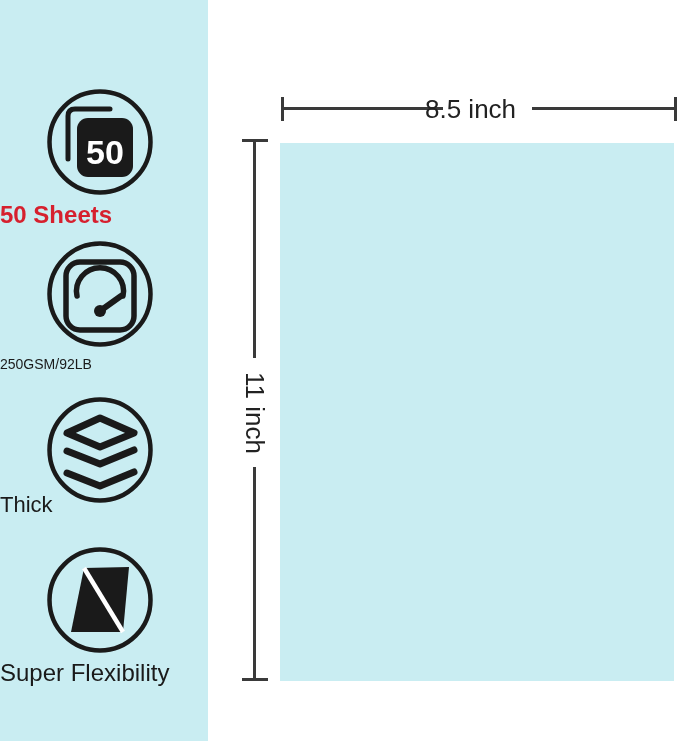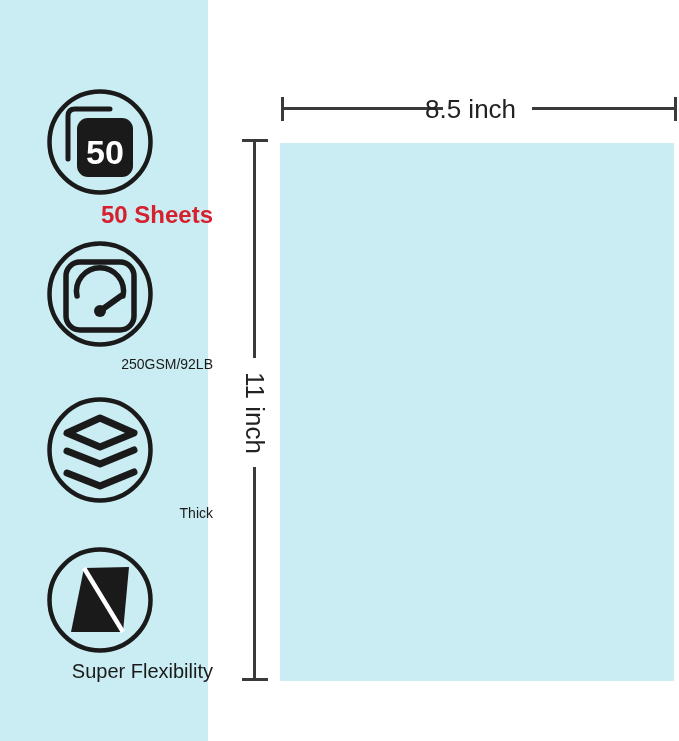--- a/index.html
+++ b/index.html
@@ -8,25 +8,25 @@
 
   
   .sidebar{position:absolute;left:0;top:0;width:208px;height:741px;background:var(--panel_bg,#c9edf2);}
   .icon{position:absolute;width:110px;height:110px;color:var(--icon,#1a1a1a);}
   .icon svg{width:100%;height:100%;display:block;}
   .icon svg text{font-family:"Liberation Sans",sans-serif;}
   #icon-sheets{left:45px;top:87px;}
   #icon-gauge{left:45px;top:239px;}
   #icon-layers{left:45px;top:395px;}
   #icon-flex{left:45px;top:545px;}
-  .feature-label{position:absolute;left:0;width:213px;text-align:right;color:var(--icon,#1a1a1a);line-height:1.1;}
+  .feature-label{position:absolute;left:0;width:213px;text-align:left;color:var(--icon,#1a1a1a);line-height:1.1;}
   #label-sheets{top:202px;font-size:24px;font-weight:bold;color:var(--accent_red,#d6202e);}
   #label-gsm{top:357px;font-size:14px;}
-  #label-thick{top:506px;font-size:14px;}
-  #label-flex{top:660px;font-size:20px;}
+  #label-thick{top:493px;font-size:22px;}
+  #label-flex{top:660px;font-size:24px;}
 
   
   .paper{position:absolute;left:280px;top:143px;width:394px;height:538px;background:var(--paper_bg,#c9edf2);}
   .dim{position:absolute;background:var(--line,#3a3a3a);}
   #h-seg-a{left:282px;top:107px;width:161px;height:3px;}
   #h-seg-b{left:532px;top:107px;width:145px;height:3px;}
   #h-tick-left{left:281px;top:97px;width:3px;height:24px;}
   #h-tick-right{left:674px;top:97px;width:3px;height:24px;}
   #v-seg-a{left:253px;top:141px;width:3px;height:217px;}
   #v-seg-b{left:253px;top:467px;width:3px;height:213px;}

